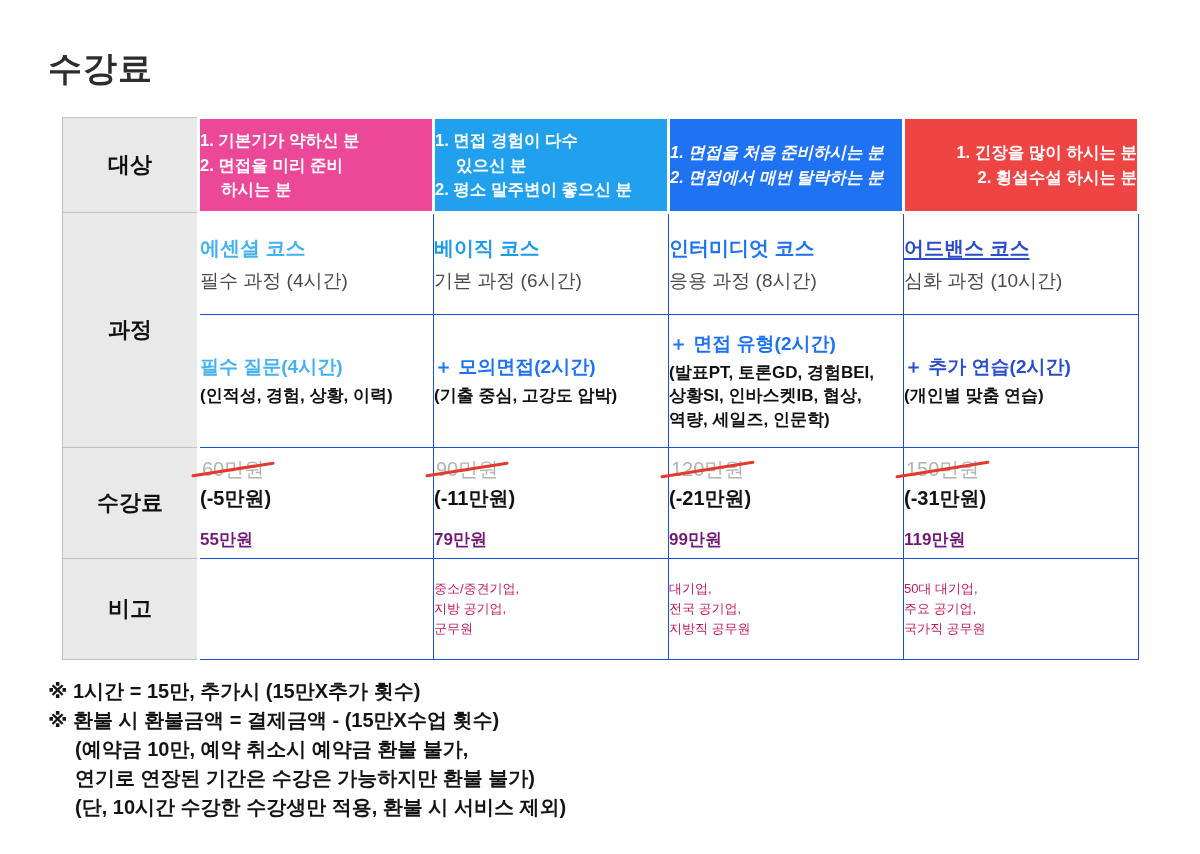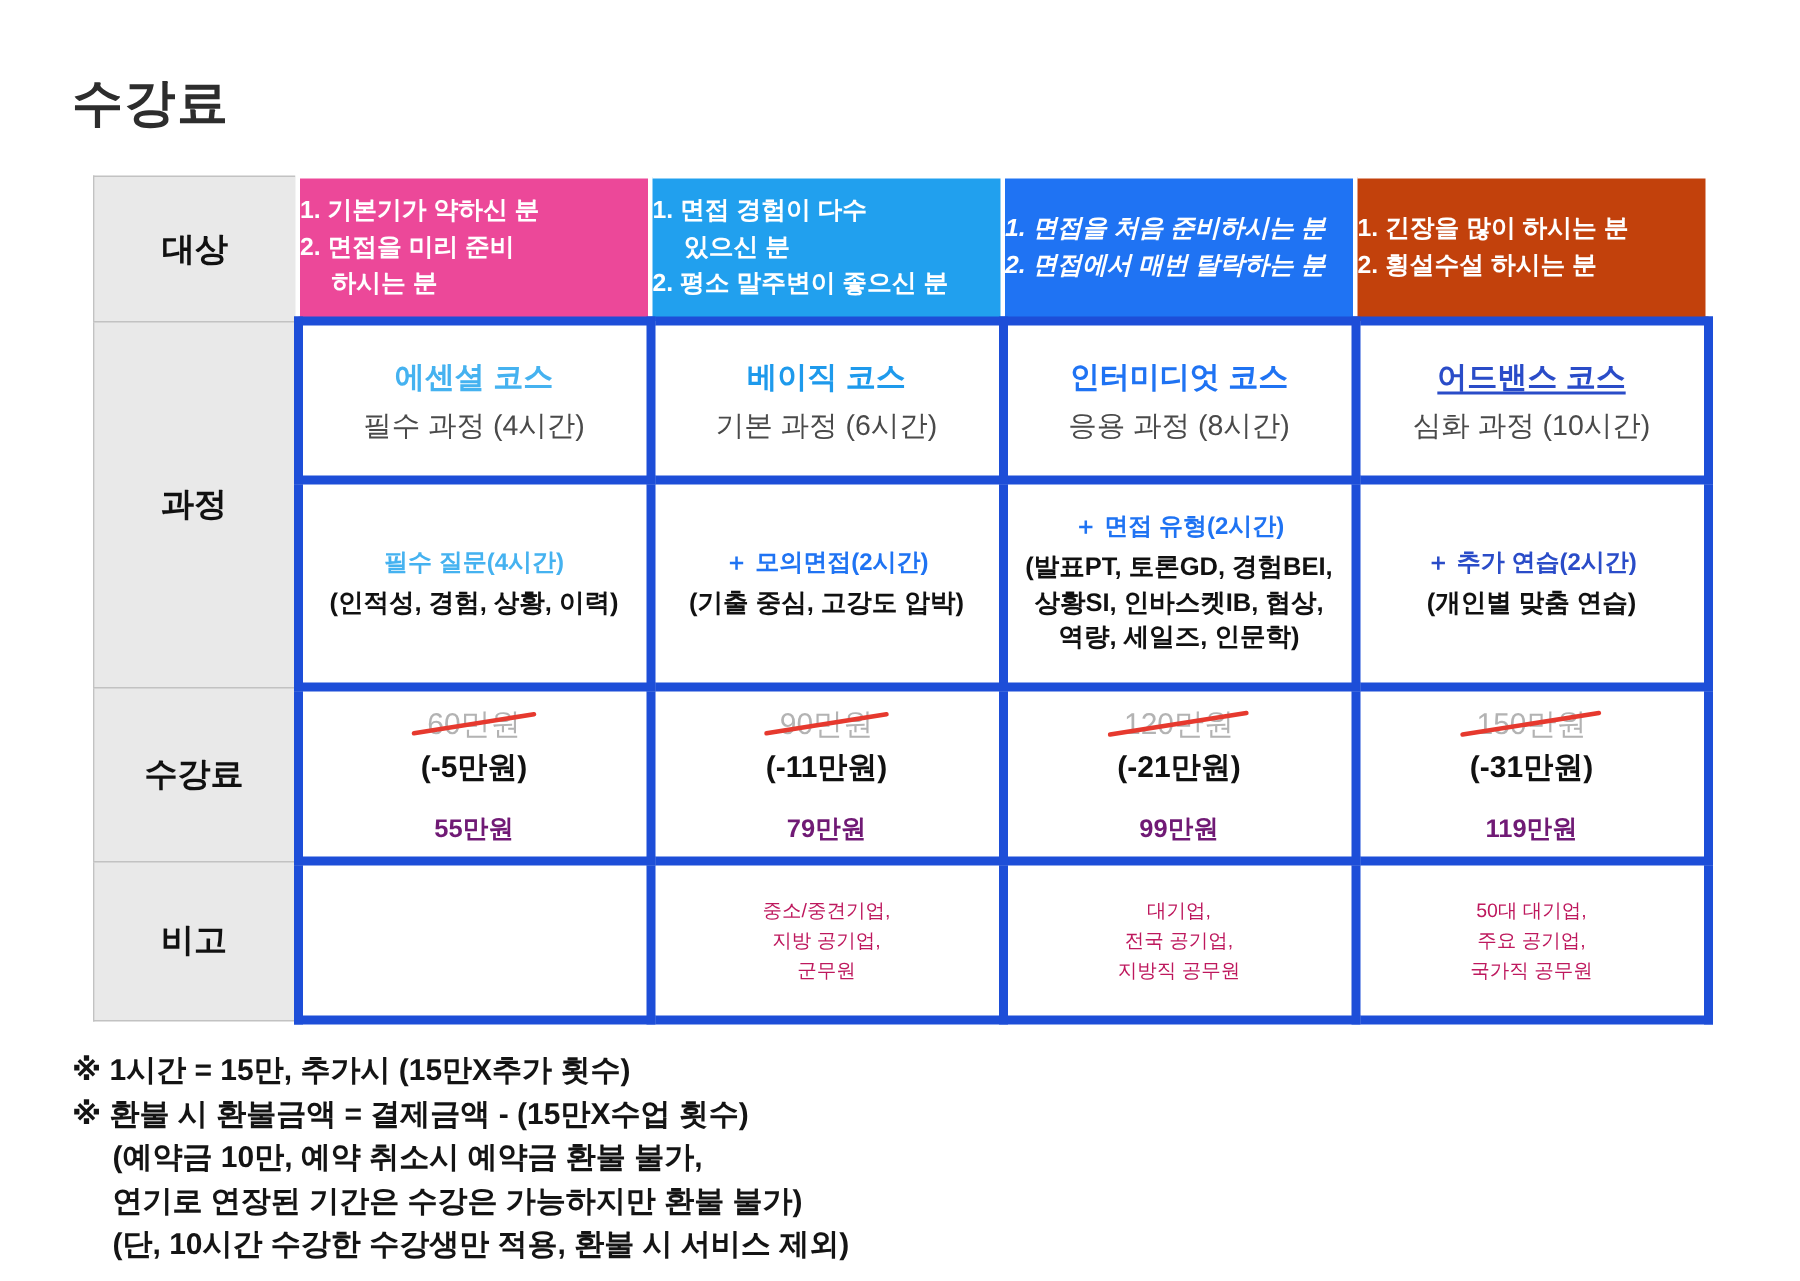--- a/index.html
+++ b/index.html
@@ -19,35 +19,35 @@
 
   
   tr.r-target td{height:92px;}
   td.hd{border:3px solid #ffffff;color:#ffffff;font-weight:800;font-size:16.5px;
     padding:8px 8px 8px 13px;line-height:1.5;}
   td.hd .tl{white-space:nowrap;}
   td.hd .ind{padding-left:21px;}
   td.hd.c1{background:#ec4899;}
   td.hd.c2{background:#21a0ee;}
   td.hd.c3{background:#1f73f3;font-style:italic;}
-  td.hd.c4{background:#c2410c;}
+  td.hd.c4{background:#ef4444;text-align:right;}
 
   
-  td.body{border:6px solid #1d4ed8;text-align:center;background:#fff;}
+  td.body{border:1px solid #1d4ed8;background:#fff;}
   tr.r-name td{height:100px;}
   tr.r-extra td{height:132px;}
   tr.r-price td{height:110px;margin-top:19px;}
   tr.r-note td{height:100px;}
 
   .cname{font-size:20px;font-weight:800;margin-bottom:6px;}
   .cname.u{text-decoration:underline;text-underline-offset:3px;}
   .csub{font-size:19px;font-weight:500;color:#4a4a4a;}
   .t-c1{color:#45b2f0;} .t-c2{color:#1e9aec;} .t-c3{color:#1f73f3;} .t-c4{color:#2a4cc8;}
 
-  .etitle{font-size:16px;font-weight:800;margin-bottom:4px;}
+  .etitle{font-size:19px;font-weight:800;margin-bottom:4px;}
   .eline{font-size:17px;font-weight:800;color:#111;line-height:1.38;}
 
   .oldp{font-size:20px;font-weight:500;color:#b3b3b3;margin-bottom:2px;}
   .oldp .strike{position:relative;display:inline-block;padding:0 2px;}
   .oldp .strike::after{content:"";position:absolute;left:-9px;right:-9px;top:46%;height:3px;
     background:#e6392e;transform:rotate(-9deg);border-radius:2px;}
   .disc{font-size:20px;font-weight:800;color:#111;}
   .finp{font-size:17px;font-weight:800;color:#701a75;margin-top:16px;}
 
   .nline{font-size:13px;font-weight:500;color:#be185d;line-height:1.55;}

